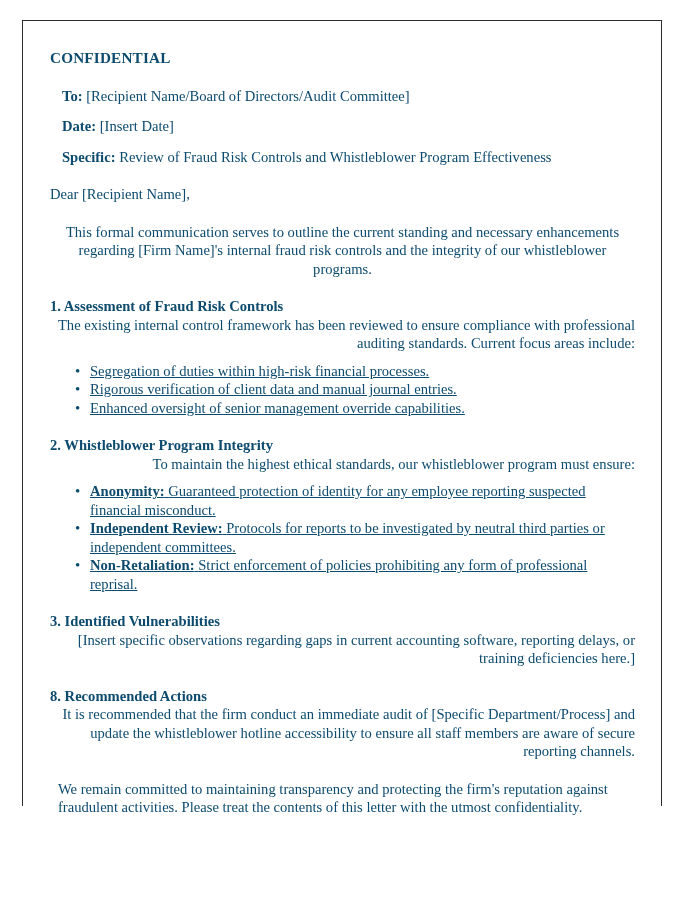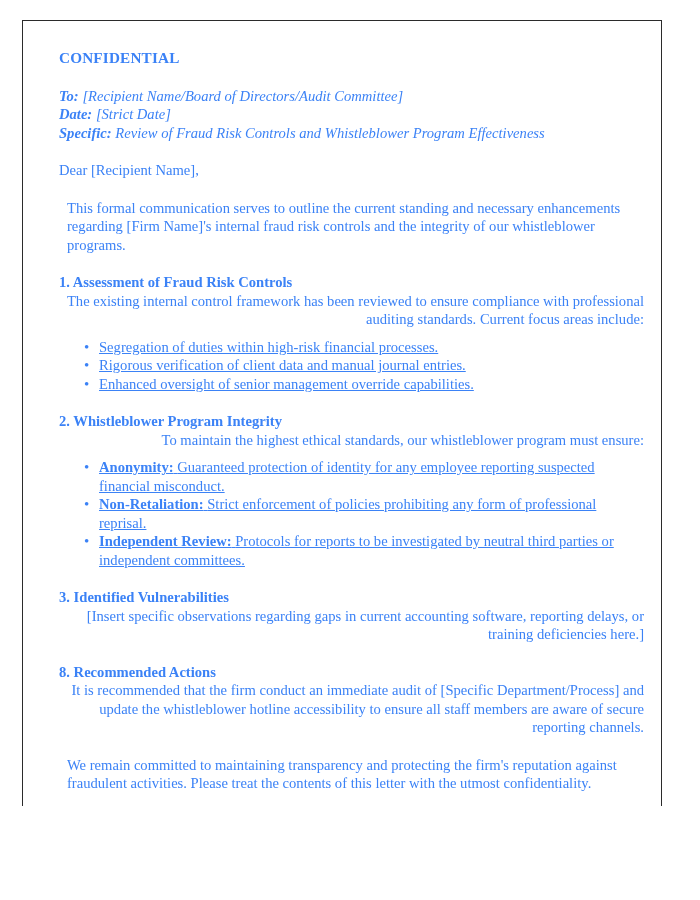--- a/index.html
+++ b/index.html
@@ -23,55 +23,54 @@
     
     height: 786px;
     border: 1px solid #2b2b2b;
     border-bottom: none;
     box-sizing: border-box;
     background: #ffffff;
   }
 
   .doc-body {
     position: absolute;
-    left: 36px;
+    left: 27px;
     top: 28px;
     width: 585px;
     font-size: 14.6px;
     line-height: 18.5px;
-    color: #3b82f6;
+    color: #0c4a6e;
   }
 
   .confidential-title {
     font-weight: bold;
     font-size: 15.2px;
     letter-spacing: 0.2px;
     margin: 0 0 19px 0;
   }
 
   .meta-block {
     margin: 0 0 19px 0;
   }
   .meta-line {
-    margin: 0;
+    margin: 12px;
     line-height: 18.5px;
     white-space: nowrap;
-    font-style: italic;
   }
   .meta-label {
     font-weight: bold;
   }
 
   .salutation {
     margin: 0 0 19px 0;
   }
 
   p.para {
-    margin: 0 0 19px 8px;
-    text-align: left;
+    margin: 0 0 19px 0;
+    text-align: center;
   }
 
   .section {
     margin: 0 0 19px 0;
   }
   .section-heading {
     font-weight: bold;
     margin: 0;
     line-height: 18.5px;
   }
@@ -117,21 +116,21 @@
 
     <div class="confidential-title">CONFIDENTIAL</div>
 
     <div class="meta-block">
       <div class="meta-line">
         <span class="meta-label">To:</span>
         <span>[Recipient Name/Board of Directors/Audit Committee]</span>
       </div>
       <div class="meta-line">
         <span class="meta-label">Date:</span>
-        <span>[Strict Date]</span>
+        <span>[Insert Date]</span>
       </div>
       <div class="meta-line">
         <span class="meta-label">Specific:</span>
         <span>Review of Fraud Risk Controls and Whistleblower Program Effectiveness</span>
       </div>
     </div>
 
     <div class="salutation">Dear [Recipient Name],</div>
 
     <p class="para">This formal communication serves to outline the current standing and necessary enhancements regarding [Firm Name]'s internal fraud risk controls and the integrity of our whistleblower programs.</p>
@@ -154,26 +153,26 @@
 
     <div class="section">
       <div class="section-heading">2. Whistleblower Program Integrity</div>
       <div class="section-intro">To maintain the highest ethical standards, our whistleblower program must ensure:</div>
       <ul class="bullets">
         <li>
           <span class="lead">Anonymity:</span>
           <span>Guaranteed protection of identity for any employee reporting suspected financial misconduct.</span>
         </li>
         <li>
+          <span class="lead">Independent Review:</span>
+          <span>Protocols for reports to be investigated by neutral third parties or independent committees.</span>
+        </li>
+        <li>
           <span class="lead">Non-Retaliation:</span>
           <span>Strict enforcement of policies prohibiting any form of professional reprisal.</span>
-        </li>
-        <li>
-          <span class="lead">Independent Review:</span>
-          <span>Protocols for reports to be investigated by neutral third parties or independent committees.</span>
         </li>
       </ul>
     </div>
 
     <div class="section">
       <div class="section-heading">3. Identified Vulnerabilities</div>
       <div class="section-intro">[Insert specific observations regarding gaps in current accounting software, reporting delays, or training deficiencies here.]</div>
     </div>
 
     <div class="section">

